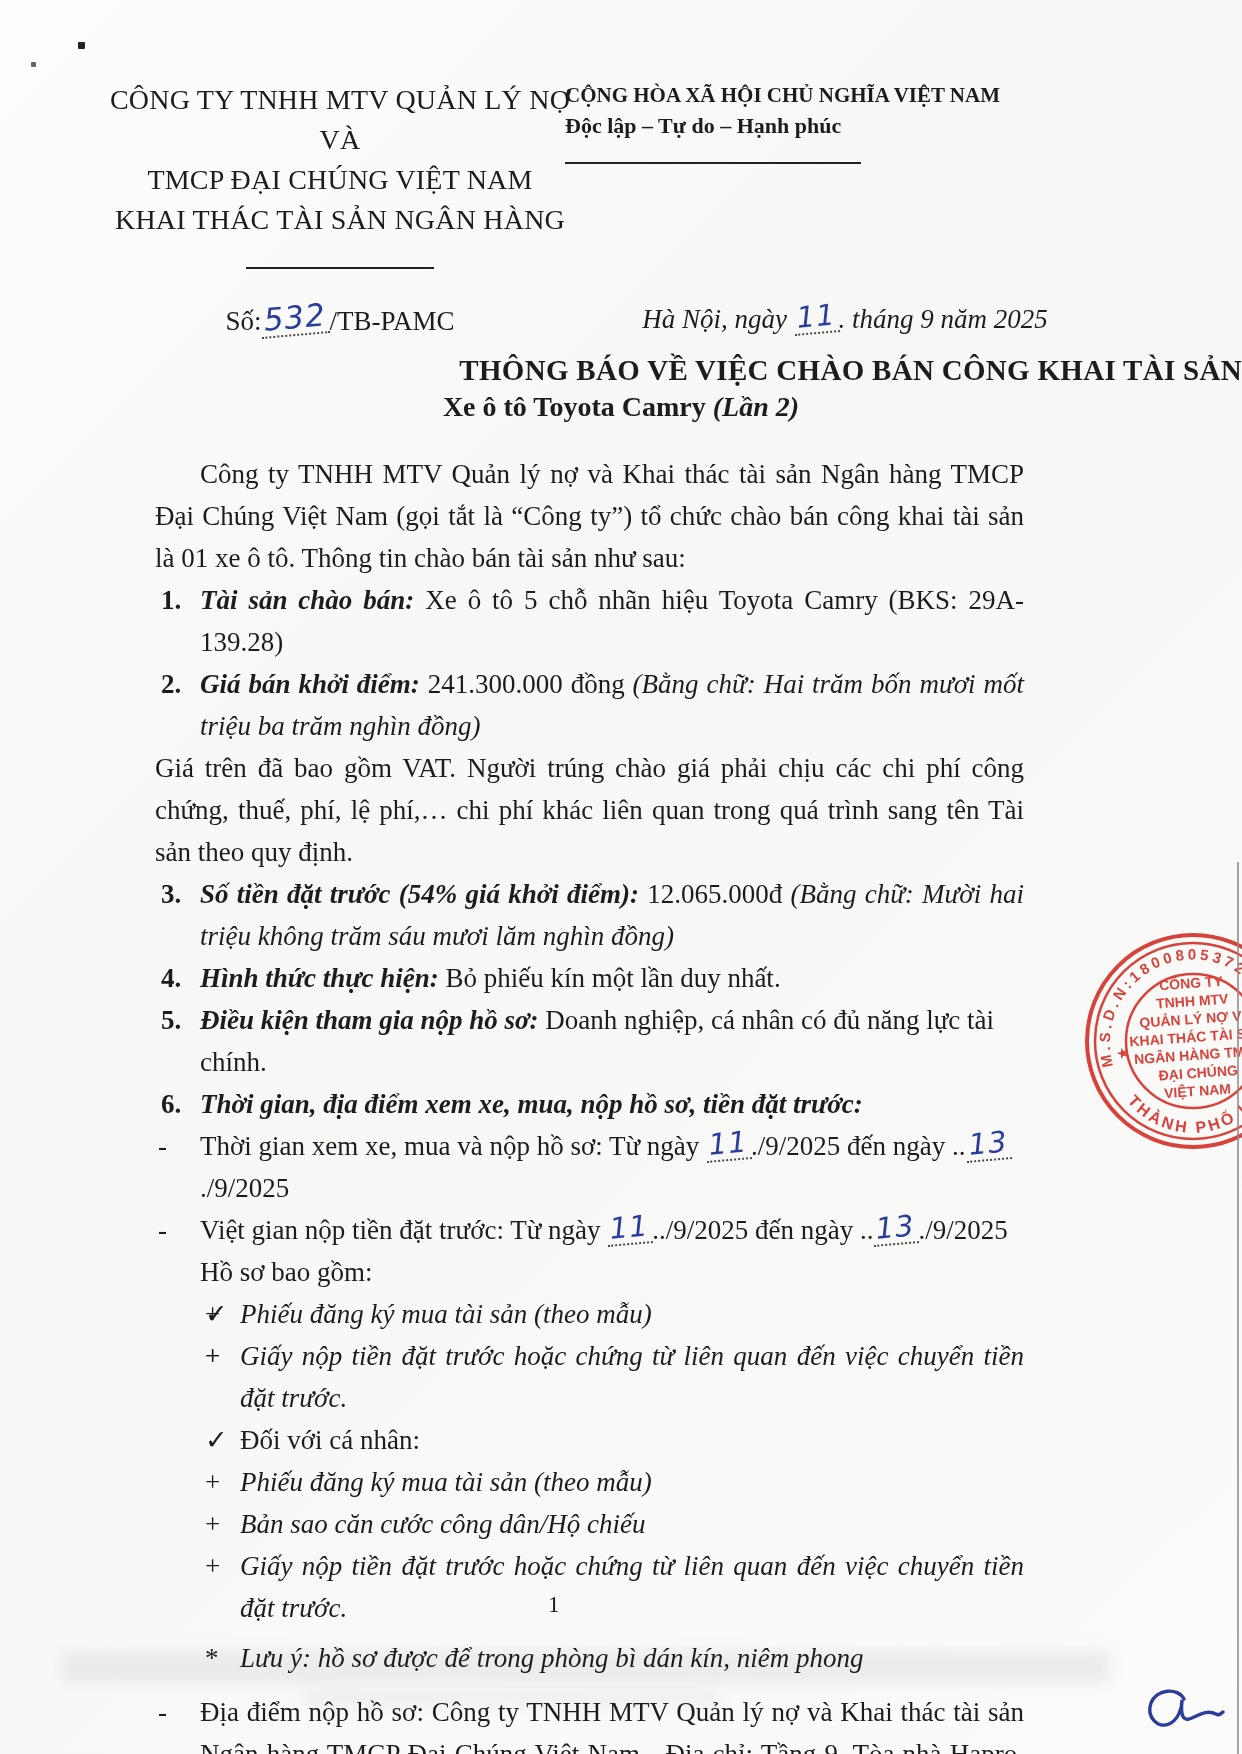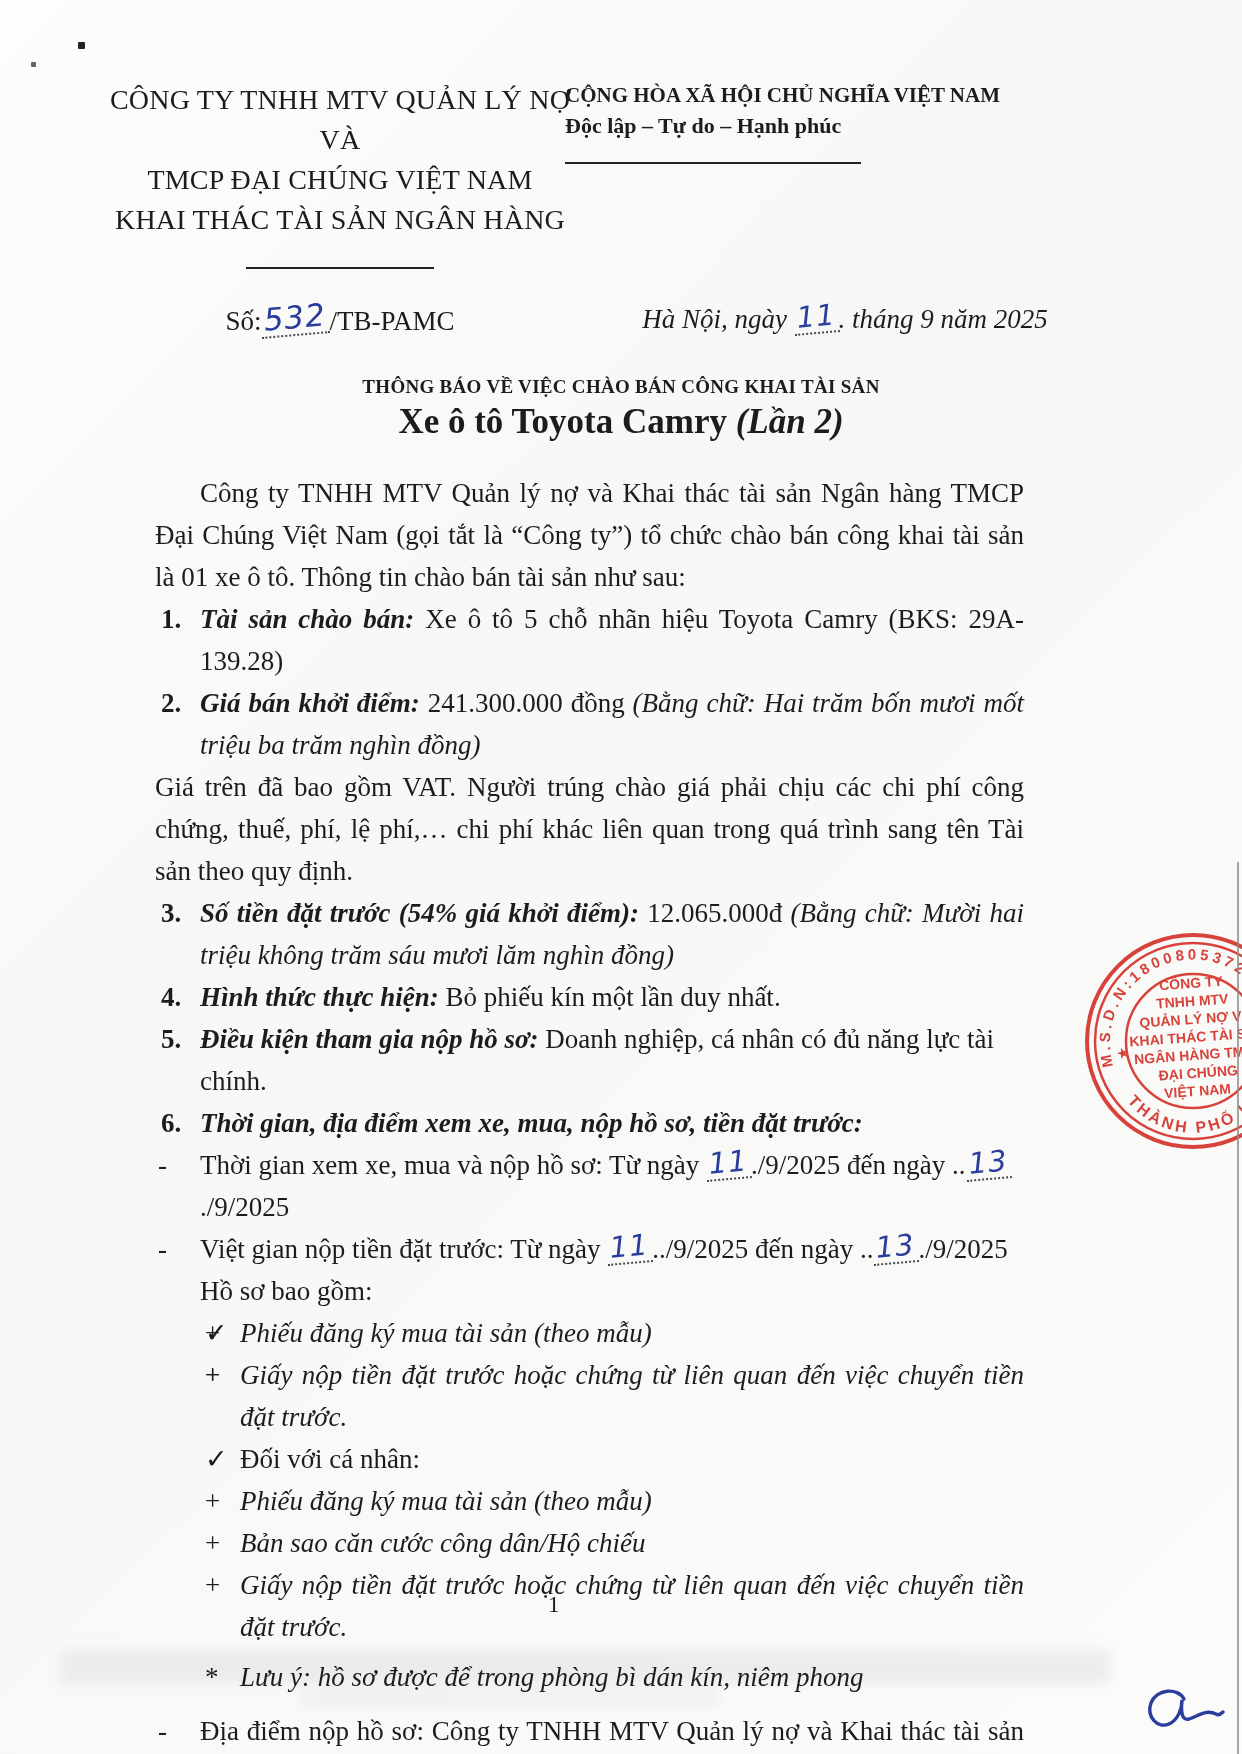--- a/index.html
+++ b/index.html
@@ -21,22 +21,22 @@
   .rule-l{width:188px;} .rule-r{width:296px;}
   .numrow{display:flex; margin-top:24px;}
   .numrow .no{width:470px; margin-left:105px; text-align:center; font-size:27px;}
   .numrow .dt{width:560px; margin-left:-10px; text-align:center; font-size:27px; font-style:italic;}
   
   .hw{color:#2b3d9c; font-family:"DejaVu Sans",sans-serif; font-style:italic;
       font-size:29px; line-height:1; display:inline-block; transform:rotate(-5deg) translateY(-2px);
       border-bottom:2px dotted #4a4a4a; padding:0 3px 1px 3px; letter-spacing:1px;}
   .no .hw{font-size:31px;}
   
-  .title{margin-top:38px; text-align:center; font-weight:bold; font-size:19px; letter-spacing:.3px;}
-  .subtitle{text-align:center; font-weight:bold; font-size:35px; margin-top:4px;}
+  .title{margin-top:16px; text-align:right; font-weight:bold; font-size:29px; letter-spacing:.3px;}
+  .subtitle{text-align:center; font-weight:bold; font-size:28px; margin-top:4px;}
   .subtitle .it{font-style:italic;}
   
   .content{padding:0 218px 0 155px; font-size:27px; line-height:42px; margin-top:30px;}
   .jst{text-align:justify;}
   .intro{text-indent:45px;}
   .li{position:relative; padding-left:45px;}
   .li .mk{position:absolute; left:6px; top:0; font-weight:bold;}
   .li .mkn{position:absolute; left:3px; top:0; font-weight:normal;}
   .b{font-weight:bold;font-style:italic;}
   .i{font-style:italic;}

